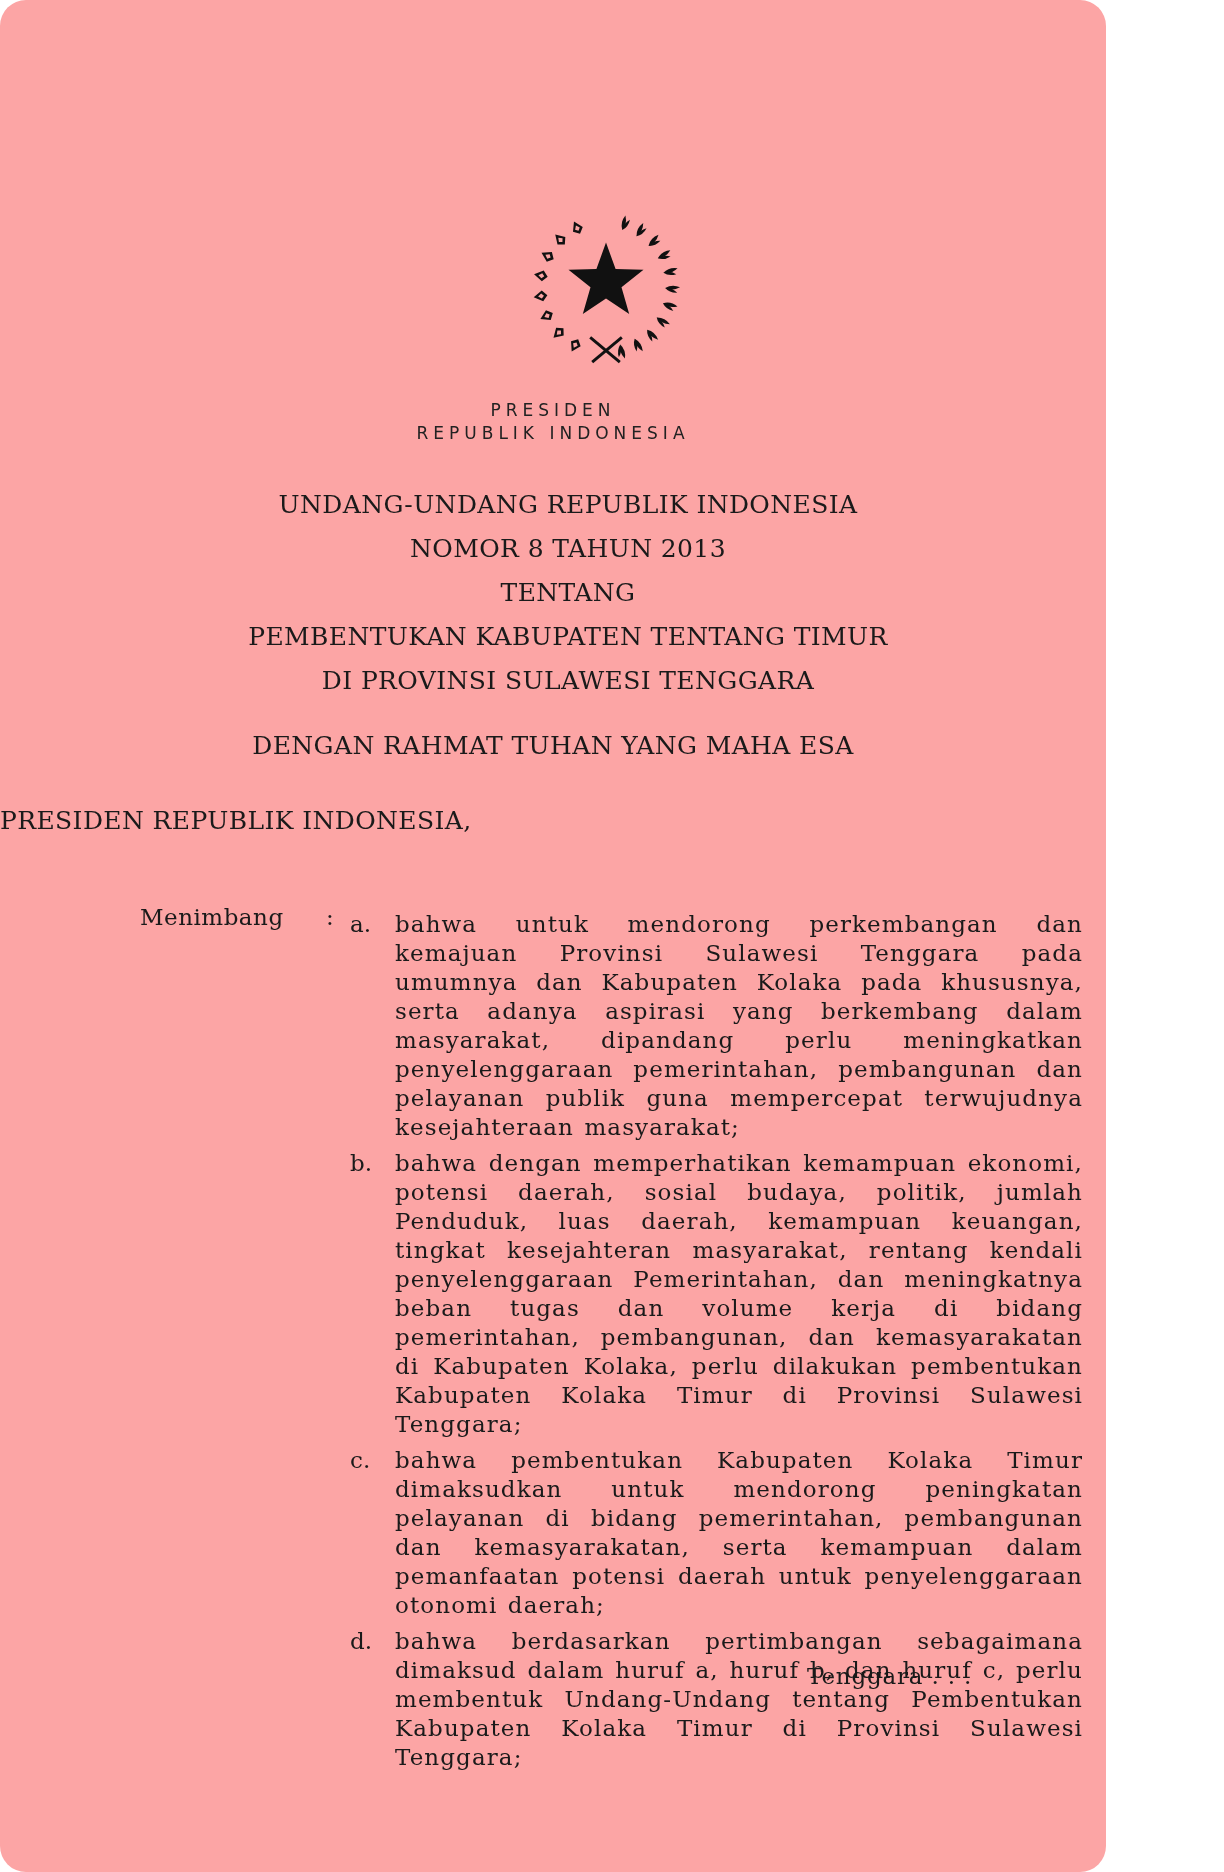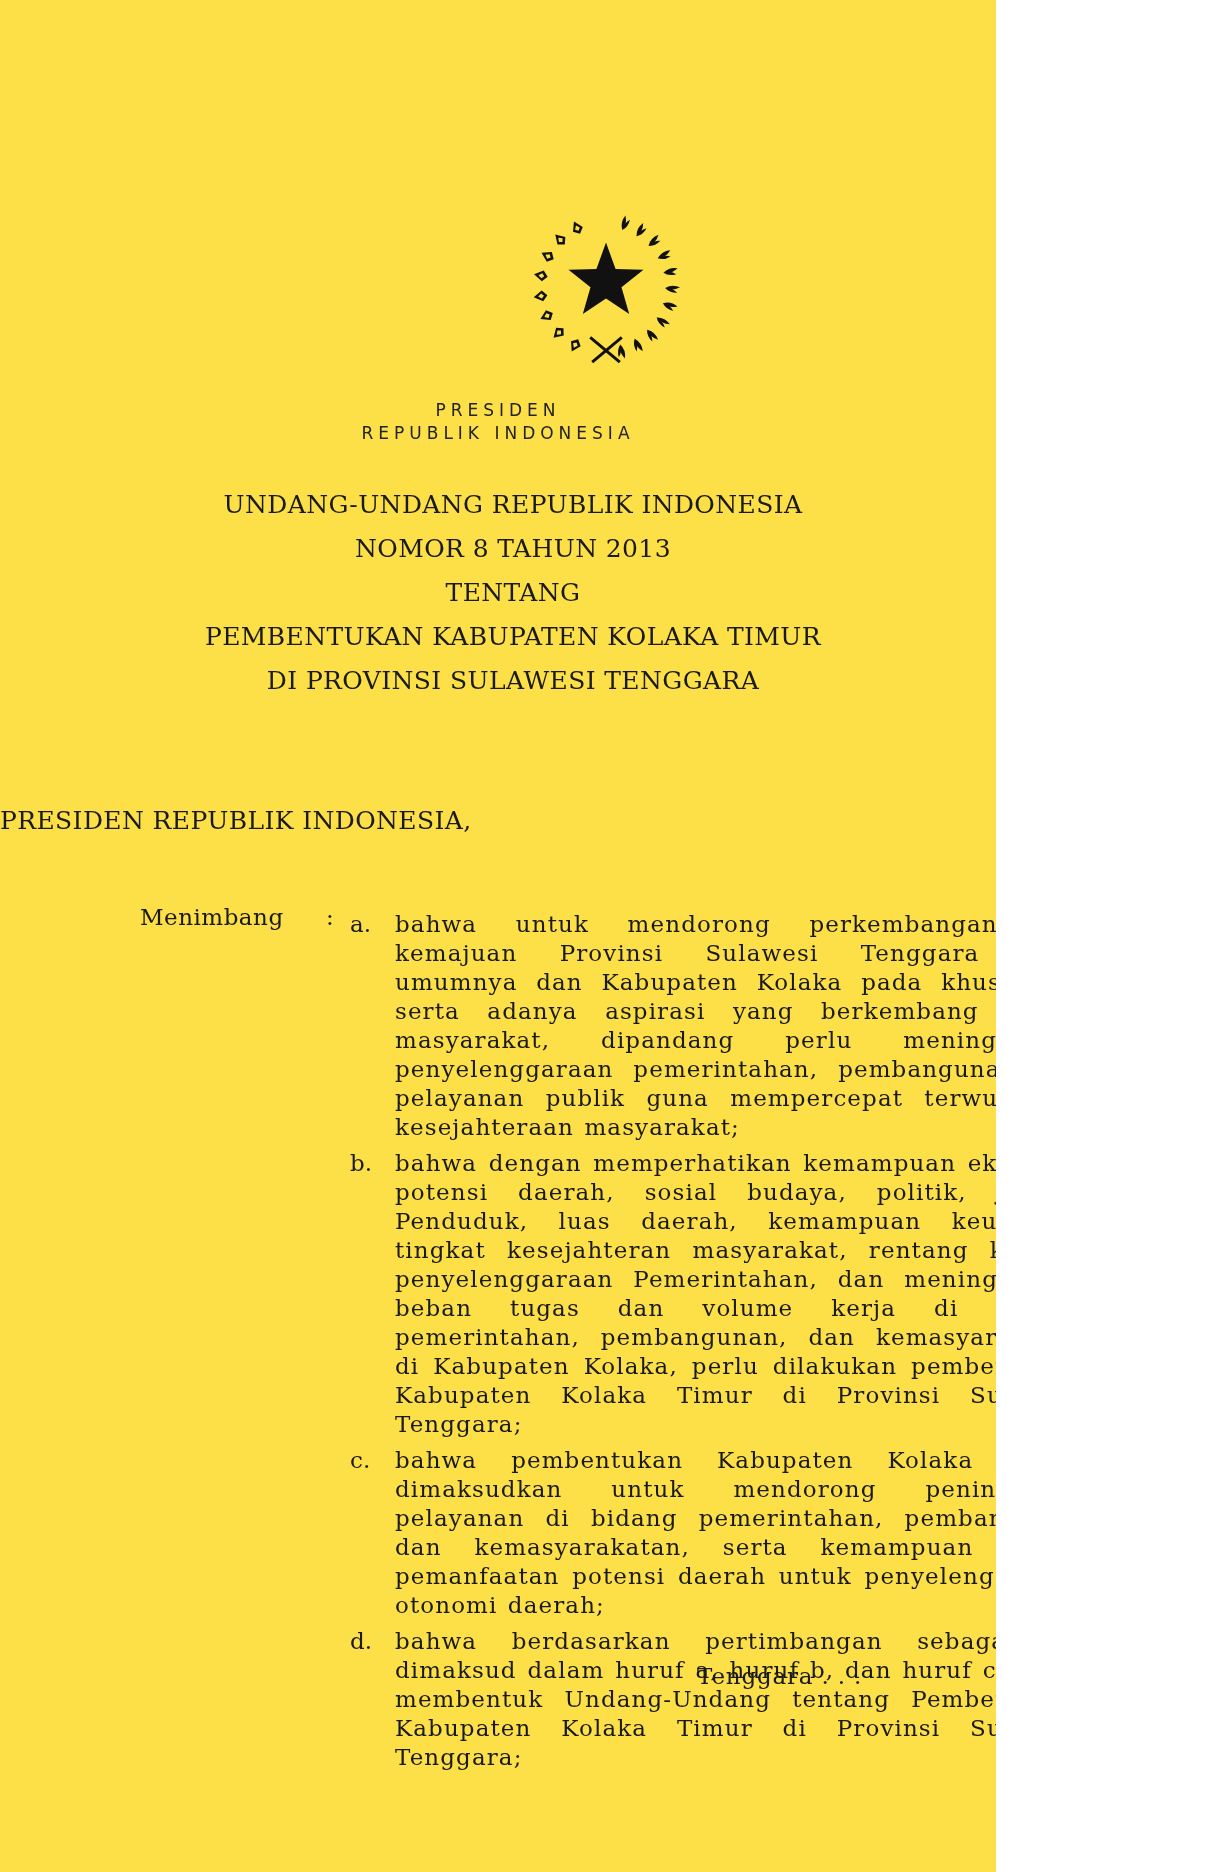--- a/index.html
+++ b/index.html
@@ -1,23 +1,24 @@
 <!DOCTYPE html>
 <html><head>
 <meta charset="utf-8">
 <style>
   html, body { margin: 0; padding: 0; background: #ffffff; }
   .page {
     position: relative;
-    width: 996px;
+    width: 1106px;
     height: 1872px;
-    background: #fde047;
+    background: #fca5a5;
     color: #1a1a1a;
     font-family: "DejaVu Serif", serif;
     overflow: hidden;
+    border-radius: 26px;
   }
 
   
   .emblem { position: absolute; left: 527px; top: 213px; width: 158px; height: 153px; }
 
   
   .letterhead {
     position: absolute; left: 0; top: 399px; width: 100%;
     text-align: center;
     font-family: "DejaVu Sans", sans-serif;
@@ -155,24 +156,25 @@
 
   <div class="letterhead">
     <div>PRESIDEN</div>
     <div>REPUBLIK INDONESIA</div>
   </div>
 
   <div class="title-block">
     <div>UNDANG-UNDANG REPUBLIK INDONESIA</div>
     <div>NOMOR 8 TAHUN 2013</div>
     <div>TENTANG</div>
-    <div>PEMBENTUKAN KABUPATEN KOLAKA TIMUR</div>
+    <div>PEMBENTUKAN KABUPATEN TENTANG TIMUR</div>
     <div>DI PROVINSI SULAWESI TENGGARA</div>
   </div>
 
+  <div class="motto">DENGAN RAHMAT TUHAN YANG MAHA ESA</div>
 
   <div class="authority">PRESIDEN REPUBLIK INDONESIA,</div>
 
   <div class="considerations">
     <span class="c-label">Menimbang</span>
     <span class="c-colon">:</span>
     <div class="c-items">
 
       <div class="c-item">
         <span class="c-letter">a.</span>

